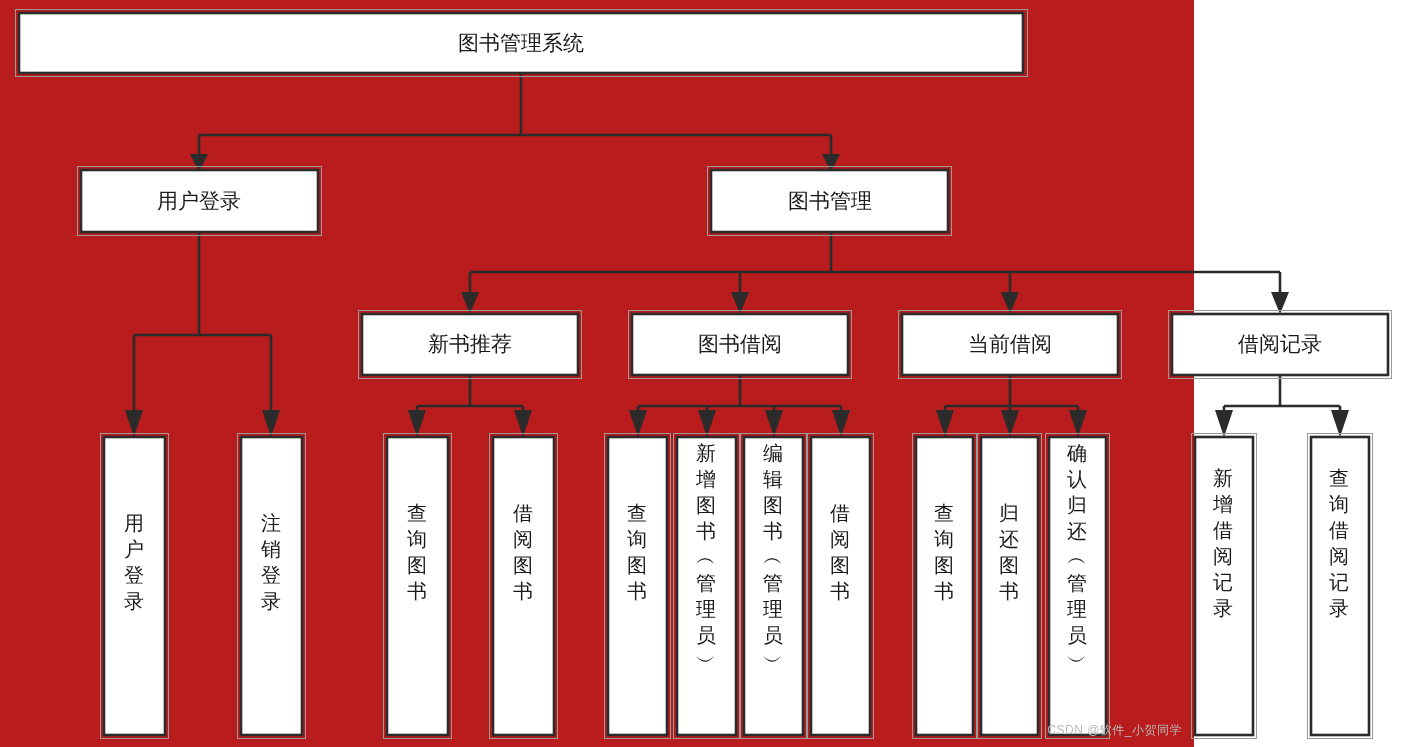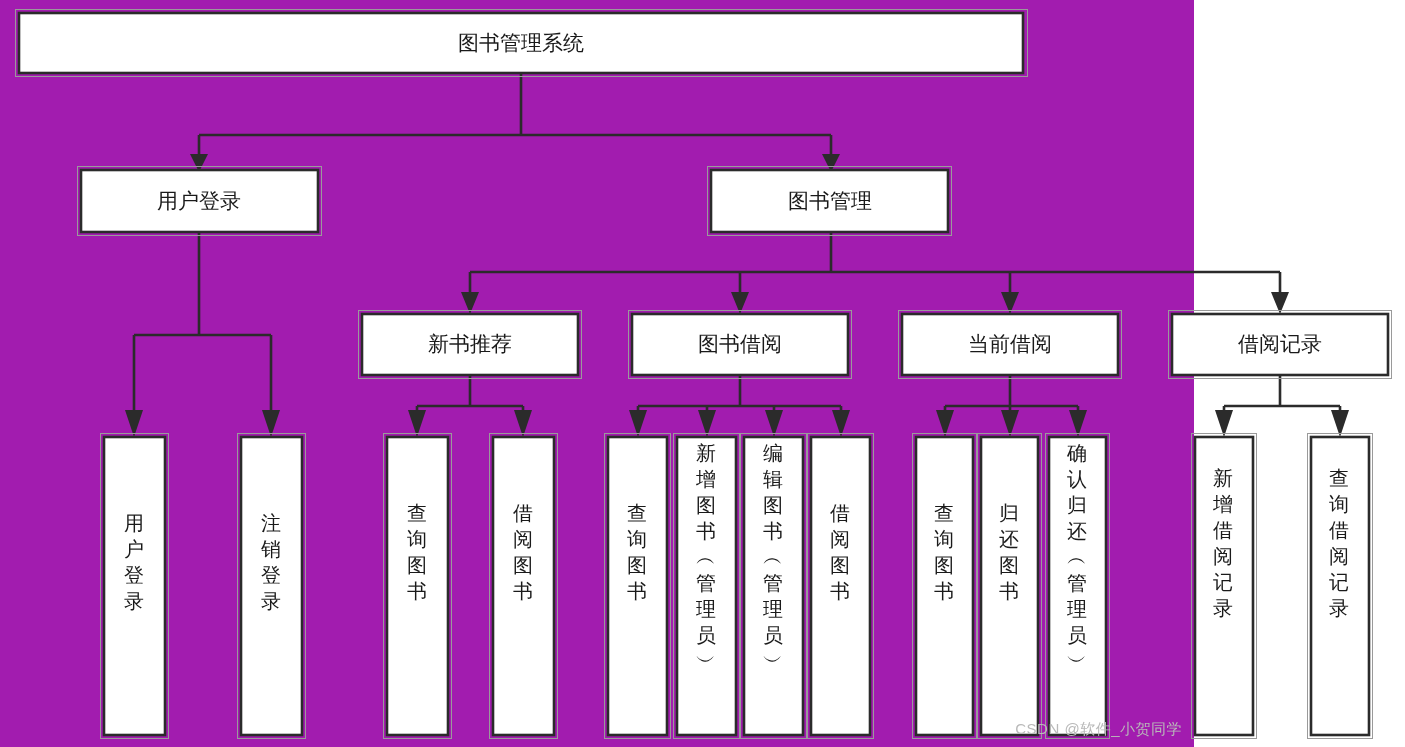--- a/index.html
+++ b/index.html
@@ -10,21 +10,21 @@
   body {
     width: 1405px;
     height: 747px;
     font-family: "Liberation Sans", "DejaVu Sans", sans-serif;
     overflow: hidden;
   }
   #diagram-root {
     position: relative;
     width: 1194px;
     height: 747px;
-    background: #a21caf;
+    background: #b91c1c;
   }
   svg#flow-svg {
     position: absolute;
     left: 0;
     top: 0;
     width: 1405px;
     height: 747px;
     display: block;
   }
   .node-box {
@@ -58,21 +58,21 @@
     font-family: "Liberation Sans", "DejaVu Sans", sans-serif;
     font-size: 20px;
     fill: #1a1a1a;
     text-anchor: middle;
   }
   .watermark {
     position: absolute;
     right: 12px;
     bottom: 8px;
     font-family: "Liberation Sans", "DejaVu Sans", sans-serif;
-    font-size: 15px;
+    font-size: 12px;
     color: #b9b9b9;
     letter-spacing: 0.5px;
     white-space: nowrap;
     pointer-events: none;
   }
 </style>
 </head>
 <body>
 
 <div id="diagram-root">

